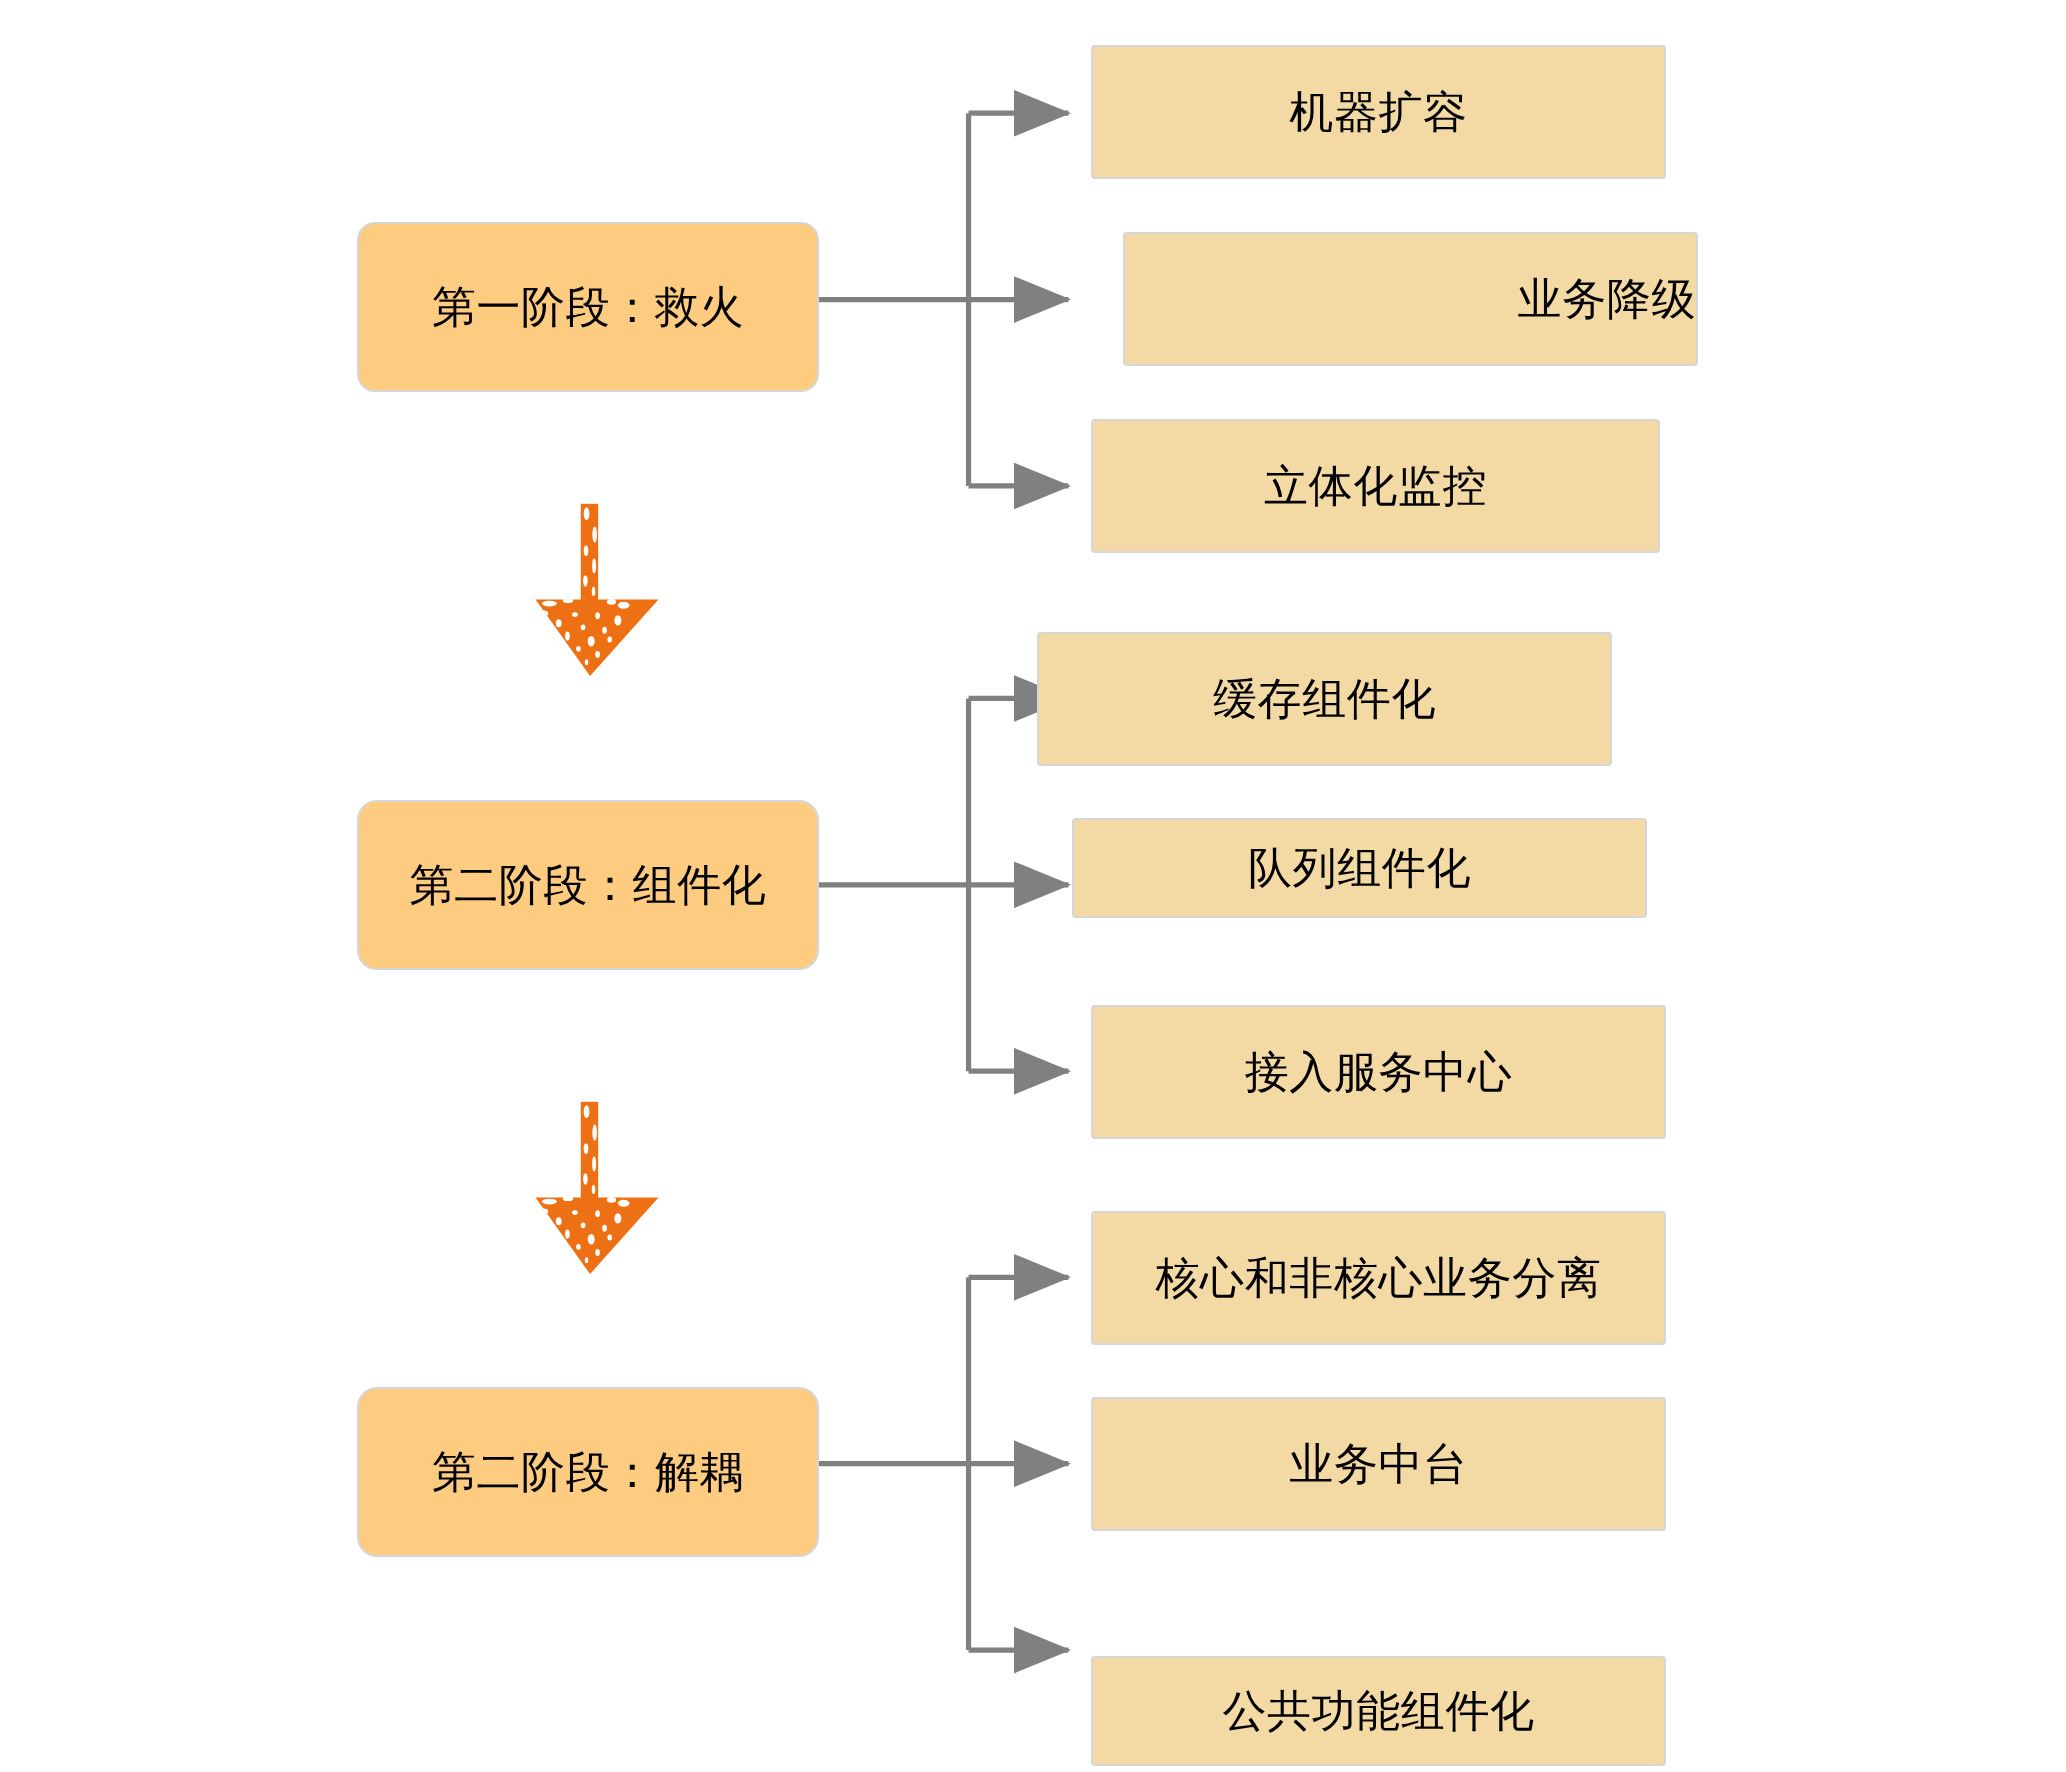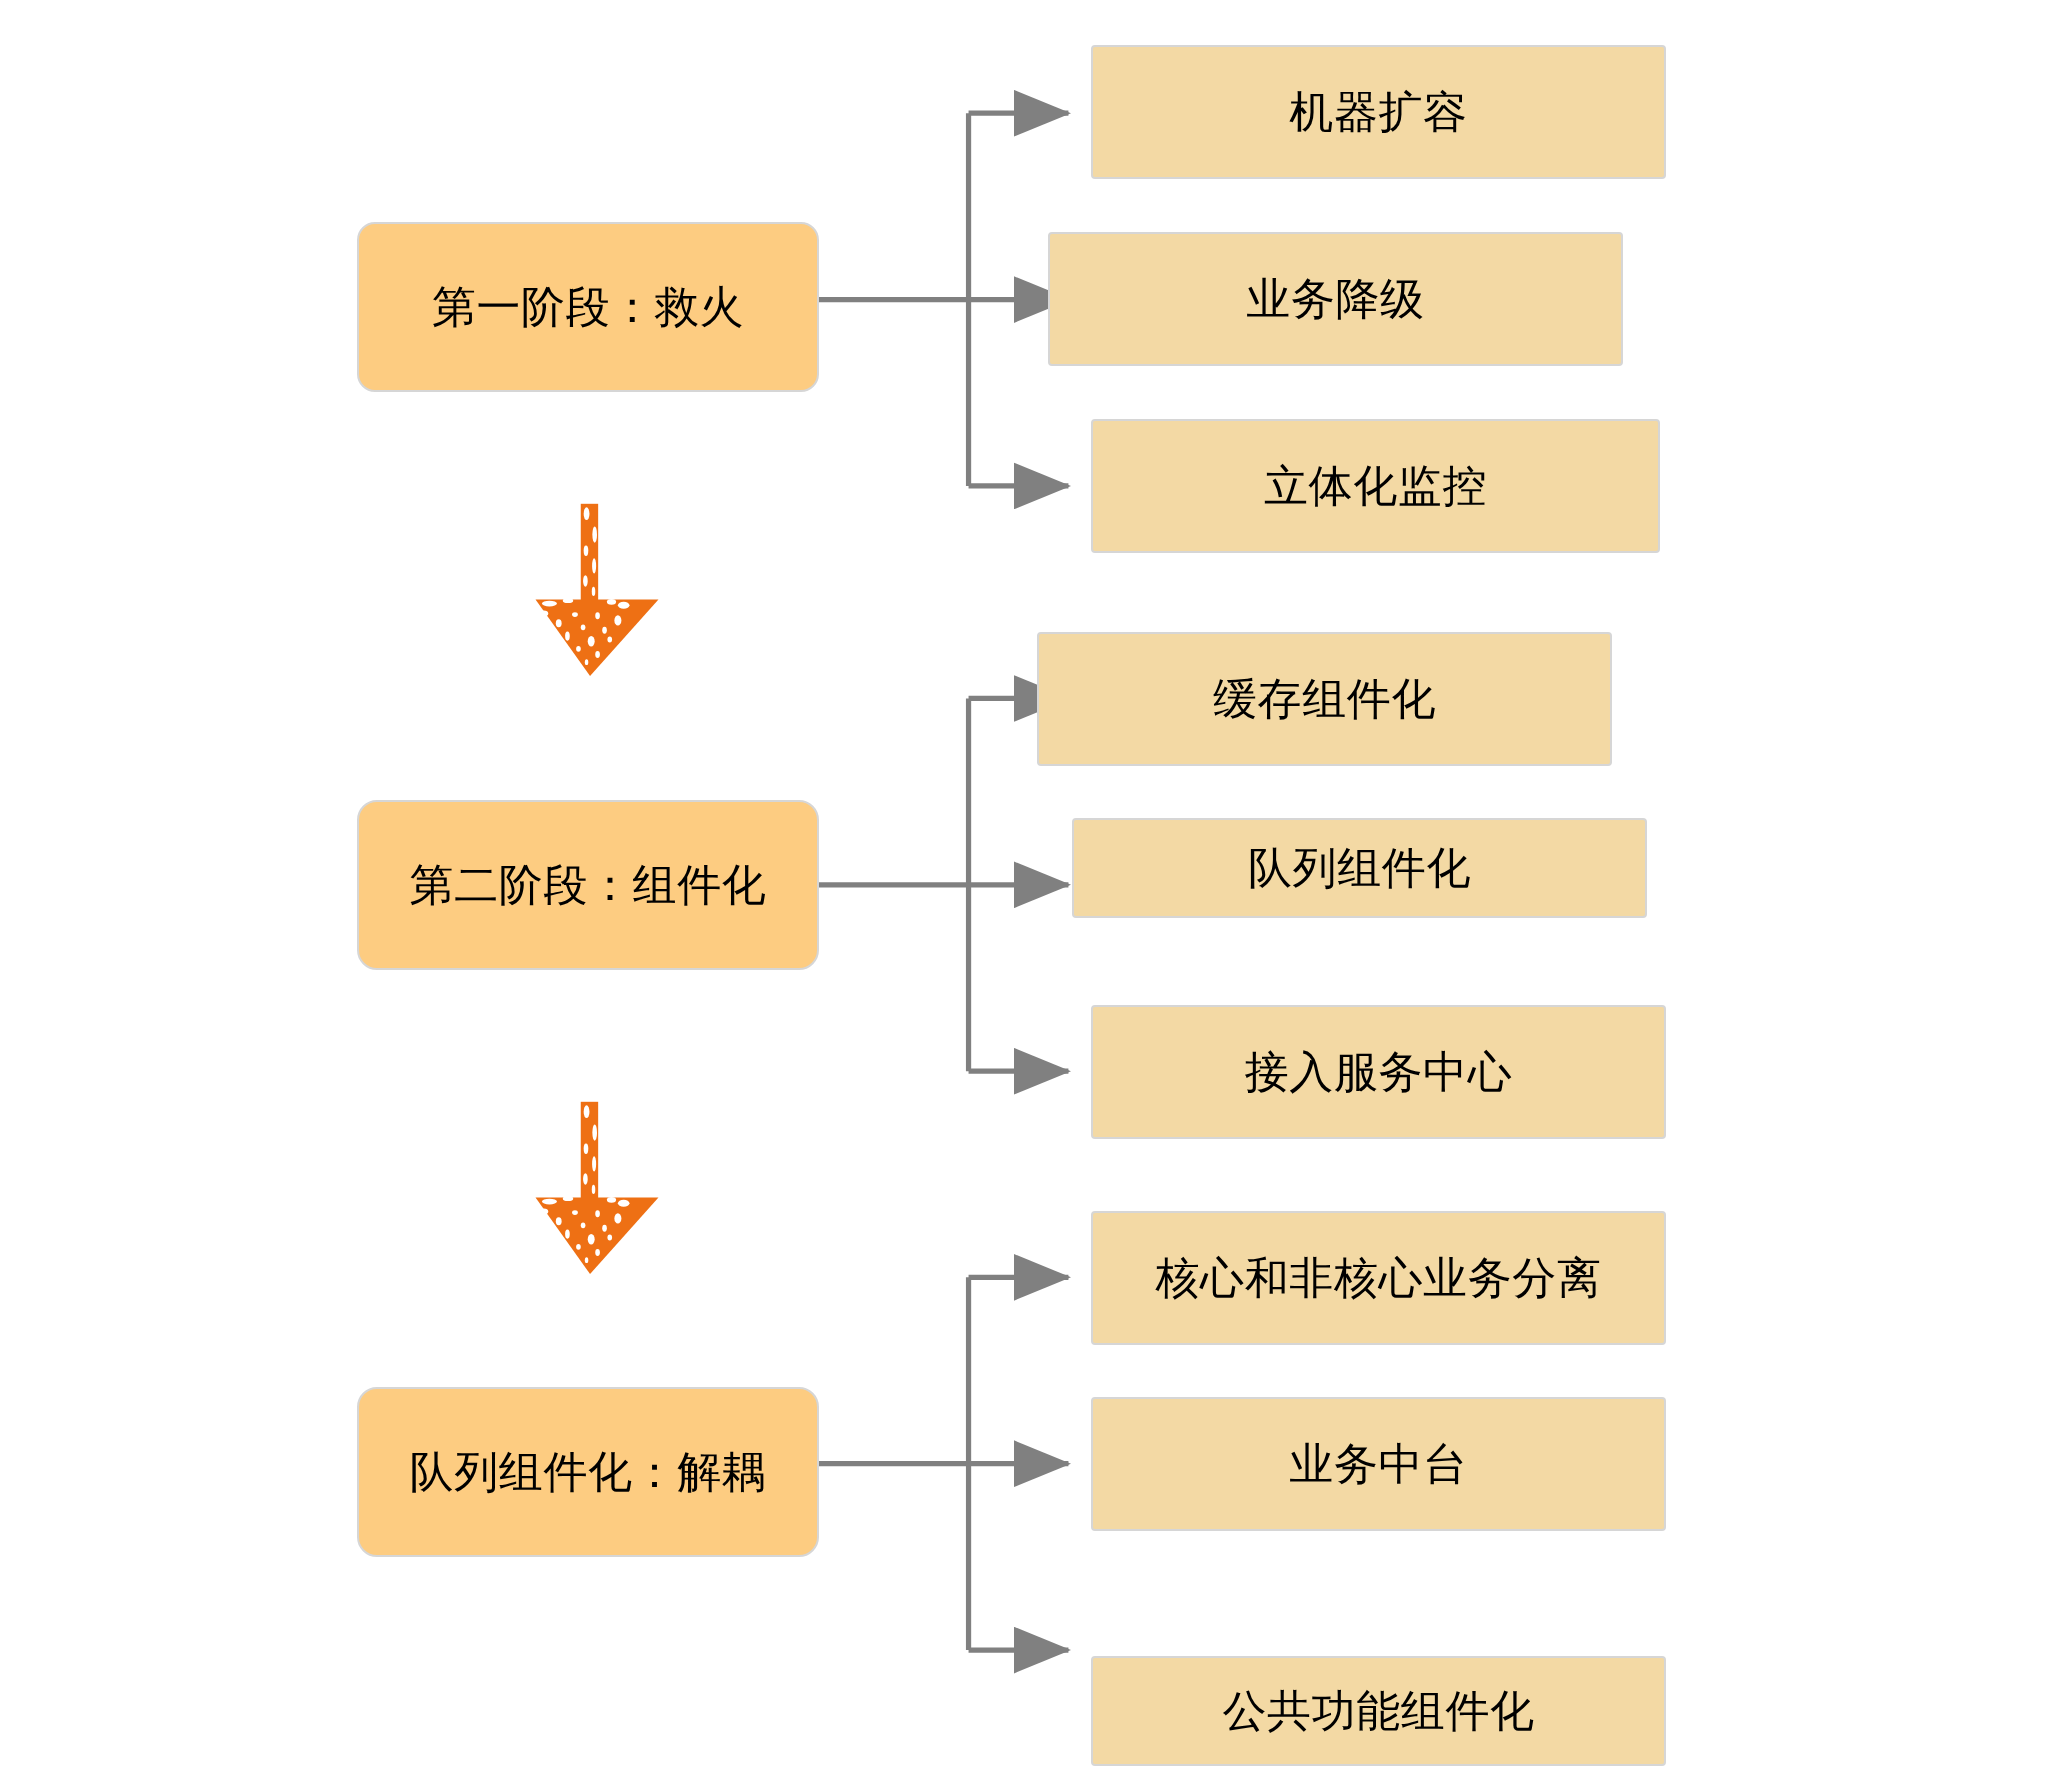--- a/index.html
+++ b/index.html
@@ -131,21 +131,21 @@
     </g>
   </svg>
 
   <div class="stage-box" style="left:357px; top:222px; width:462px; height:170px;border-radius:18px;">
     <span>第一阶段：救火</span>
   </div>
 
   <div class="leaf-box" style="left:1091px; top:45px; width:575px; height:134px;">
     <span>机器扩容</span>
   </div>
-  <div class="leaf-box" style="left:1048px; top:232px; width:575px; height:134px;">
+  <div class="leaf-box" style="left:1123px; top:232px; width:575px; height:134px;justify-content:flex-end;">
     <span>业务降级</span>
   </div>
   <div class="leaf-box" style="left:1091px; top:419px; width:569px; height:134px;">
     <span>立体化监控</span>
   </div>
 
   <svg class="flow-arrow" style="left:510px; top:489px; width:174px; height:192px;" viewBox="0 0 300 330" xmlns="http://www.w3.org/2000/svg">
     <g mask="url(#grungeMask)" fill="#EE7014">
       <rect x="122" y="25" width="30" height="175"></rect>
       <polygon points="44,190 256,190 138,322"></polygon>
@@ -167,21 +167,21 @@
   </div>
 
   <svg class="flow-arrow" style="left:510px; top:1087px; width:174px; height:192px;" viewBox="0 0 300 330" xmlns="http://www.w3.org/2000/svg">
     <g mask="url(#grungeMask)" fill="#EE7014">
       <rect x="122" y="25" width="30" height="175"></rect>
       <polygon points="44,190 256,190 138,322"></polygon>
     </g>
   </svg>
 
   <div class="stage-box" style="left:357px; top:1387px; width:462px; height:170px;">
-    <span>队列组件化：解耦</span>
+    <span>第二阶段：解耦</span>
   </div>
 
   <div class="leaf-box" style="left:1091px; top:1211px; width:575px; height:134px;">
     <span>核心和非核心业务分离</span>
   </div>
   <div class="leaf-box" style="left:1091px; top:1397px; width:575px; height:134px;">
     <span>业务中台</span>
   </div>
   <div class="leaf-box" style="left:1091px; top:1616px; width:575px; height:110px;margin-top:40px;">
     <span>公共功能组件化</span>

